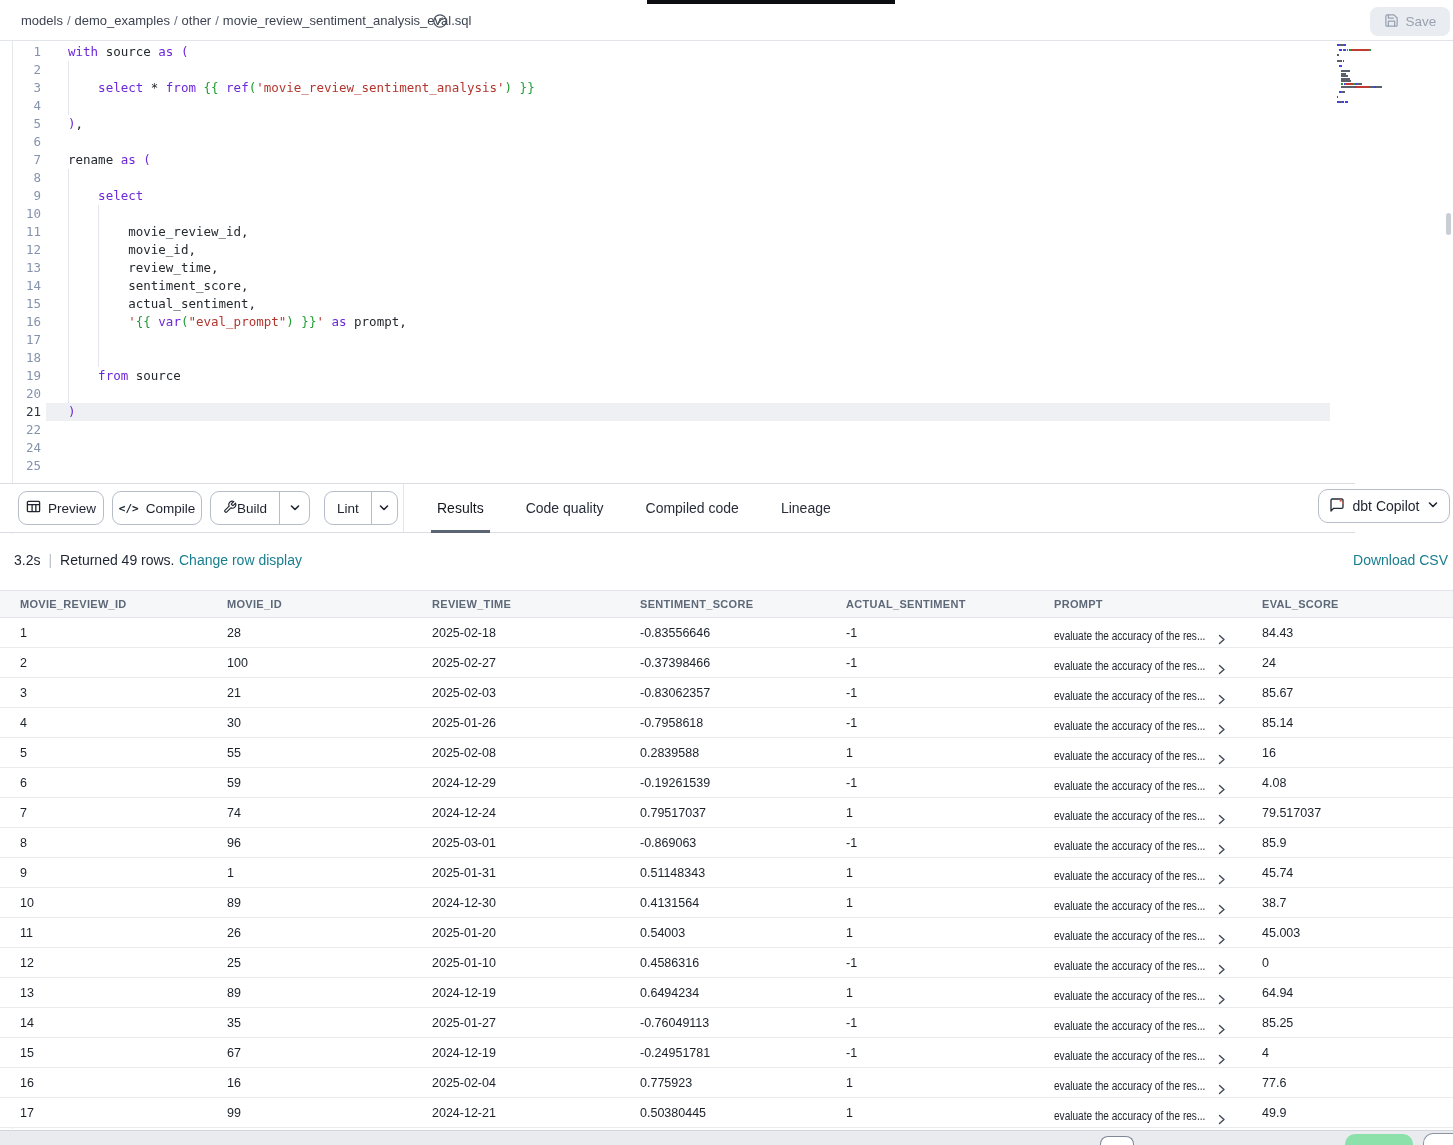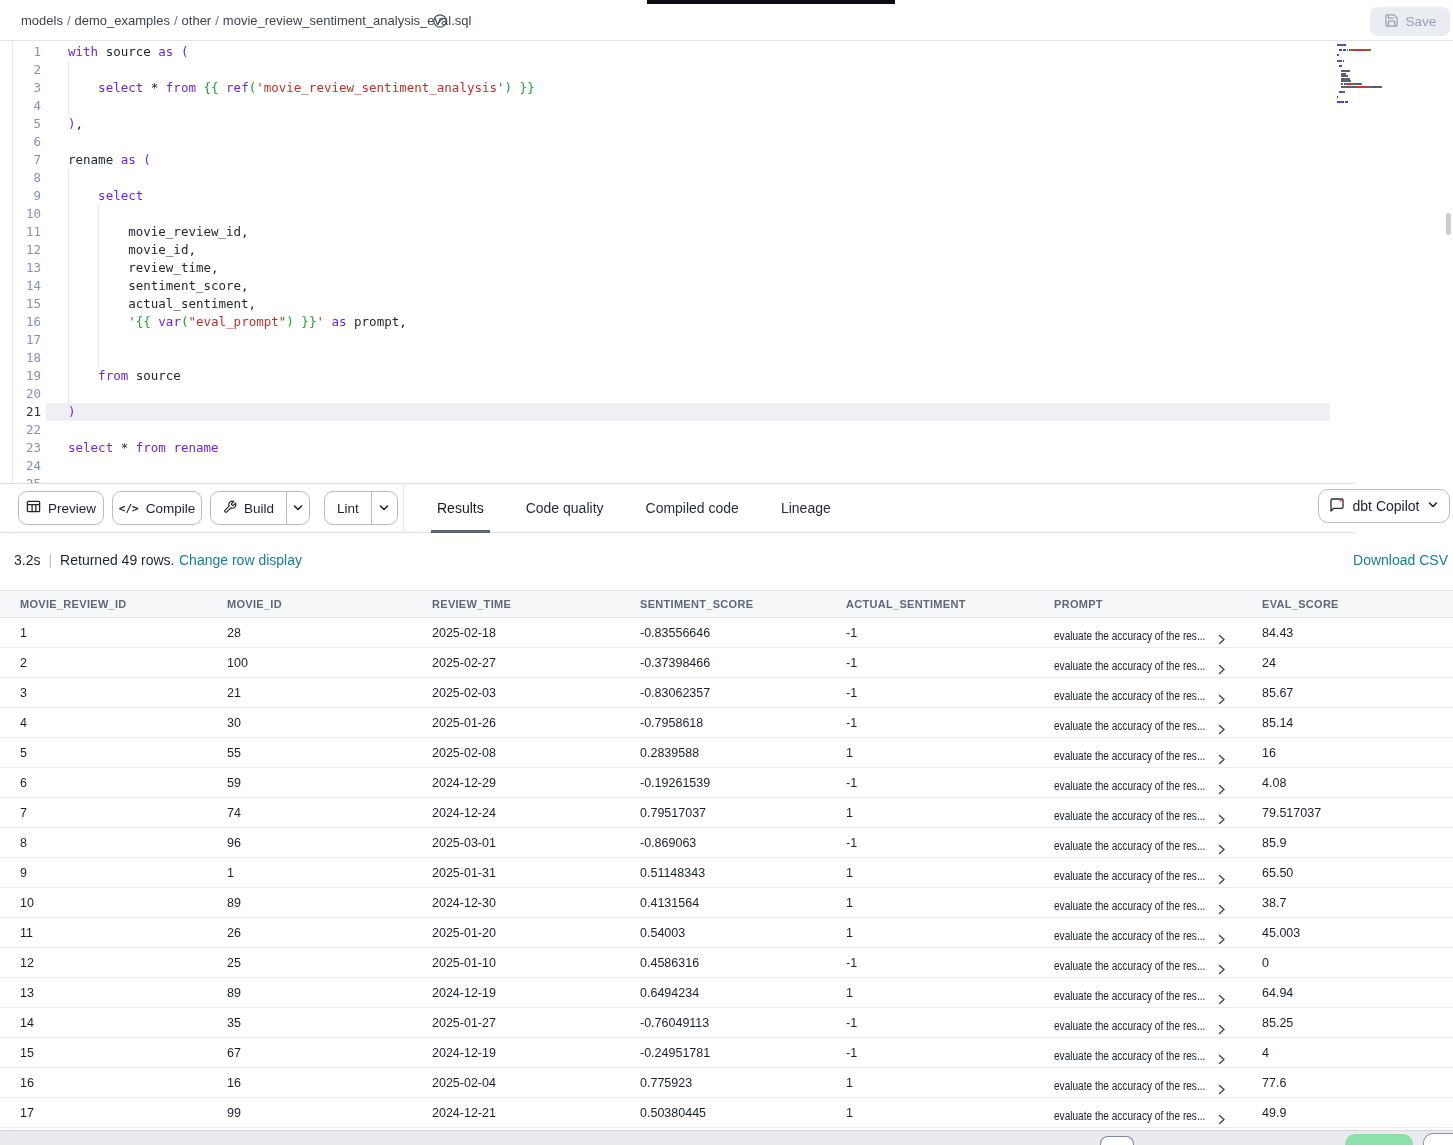--- a/index.html
+++ b/index.html
@@ -44,21 +44,21 @@
   .toolbar { position:absolute; left:0; top:483px; width:1355px; height:50px; background:#fff;
              border-top:1px solid #d9dce1; border-bottom:1px solid #dadde2; }
   .btn { position:absolute; top:7px; height:34px; border:1px solid #b6bdc9; border-radius:9px; background:#fff;
          display:flex; align-items:center; justify-content:center; gap:7px; font-size:13.5px; color:#1c222e;
          font-family:inherit; cursor:pointer; }
   .btn-preview { left:18px; width:86px; }
   .btn-compile { left:112px; width:90px; }
   .btn-split { padding:0; justify-content:flex-start; gap:0; }
   .btn-build { left:210px; width:100px; }
   .btn-lint  { left:324px; width:74px; }
-  .split-main { display:flex; align-items:center; gap:7px; padding:0 12px; height:100%; cursor:pointer; }
+  .split-main { display:flex; align-items:center; gap:0; padding:0 12px; height:100%; cursor:pointer; }
   .split-arrow { height:100%; border-left:1px solid #b6bdc9; display:flex; align-items:center; justify-content:center; cursor:pointer; }
   .btn-build .split-arrow { width:33px; }
   .btn-lint  .split-arrow { width:31px; }
   .code-glyph { font-family:"DejaVu Sans Mono", monospace; font-size:11px; font-weight:bold; color:#20262f; }
   .toolbar-divider { position:absolute; left:403px; top:0; width:1px; height:48px; background:#e4e6ea; }
   .tabs { position:absolute; left:416px; top:0; height:49px; display:flex; }
   .tab { padding:0 21px; line-height:48px; font-size:14px; color:#272d39; position:relative; cursor:pointer; }
   .tab.active { color:#14181f; }
   .tab.active::after { content:""; position:absolute; left:15px; right:15px; bottom:0; height:3px; background:#5c6573; }
   .copilot { position:absolute; left:1318px; top:5px; width:132px; height:34px; border:1px solid #b6bdc9;
@@ -212,24 +212,20 @@
       </div>
       <div class="cl active">
         <span class="ln">21</span>
         <span class="code"><span class="tk-k">)</span></span>
       </div>
       <div class="cl">
         <span class="ln">22</span>
         <span class="code"></span>
       </div>
       <div class="cl">
-        <span class="ln">23</span>
-        <span class="code"><span class="tk-k">select</span><span class="tk-p"> * </span><span class="tk-k">from</span><span class="tk-p"> </span><span class="tk-k">rename</span></span>
-      </div>
-      <div class="cl">
         <span class="ln">24</span>
         <span class="code"></span>
       </div>
       <div class="cl">
         <span class="ln">25</span>
         <span class="code"></span>
       </div>
     </div>
   <div class="minimap">
       <div class="mm-line" style="top: 0px;">
@@ -521,21 +517,21 @@
         <div class="td c1" style="width: 205px;">1</div>
         <div class="td c2" style="width: 208px;">2025-01-31</div>
         <div class="td c3" style="width: 206px;">0.51148343</div>
         <div class="td c4" style="width: 208px;">1</div>
         <div class="td c5 prompt" style="width: 208px;">
           <span class="prompt-text">evaluate the accuracy of the res...</span>
           <span class="prompt-chevron"><svg width="8" height="11" viewBox="0 0 8 11" fill="none" stroke="#3f4754" stroke-width="1.4" stroke-linecap="round" stroke-linejoin="round">
               <polyline points="1.5,1.5 6,5.5 1.5,9.5"></polyline>
             </svg></span>
         </div>
-        <div class="td c6" style="width: 219px;">65.50</div>
+        <div class="td c6" style="width: 219px;">45.74</div>
       </div>
       <div class="tr">
         <div class="td c0" style="width: 199px;">10</div>
         <div class="td c1" style="width: 205px;">89</div>
         <div class="td c2" style="width: 208px;">2024-12-30</div>
         <div class="td c3" style="width: 206px;">0.4131564</div>
         <div class="td c4" style="width: 208px;">1</div>
         <div class="td c5 prompt" style="width: 208px;">
           <span class="prompt-text">evaluate the accuracy of the res...</span>
           <span class="prompt-chevron"><svg width="8" height="11" viewBox="0 0 8 11" fill="none" stroke="#3f4754" stroke-width="1.4" stroke-linecap="round" stroke-linejoin="round">

